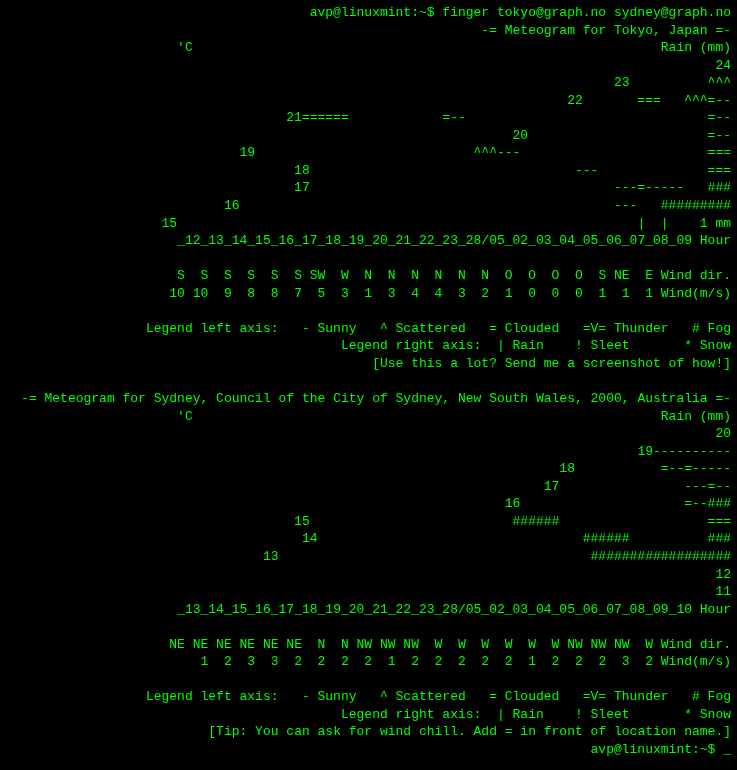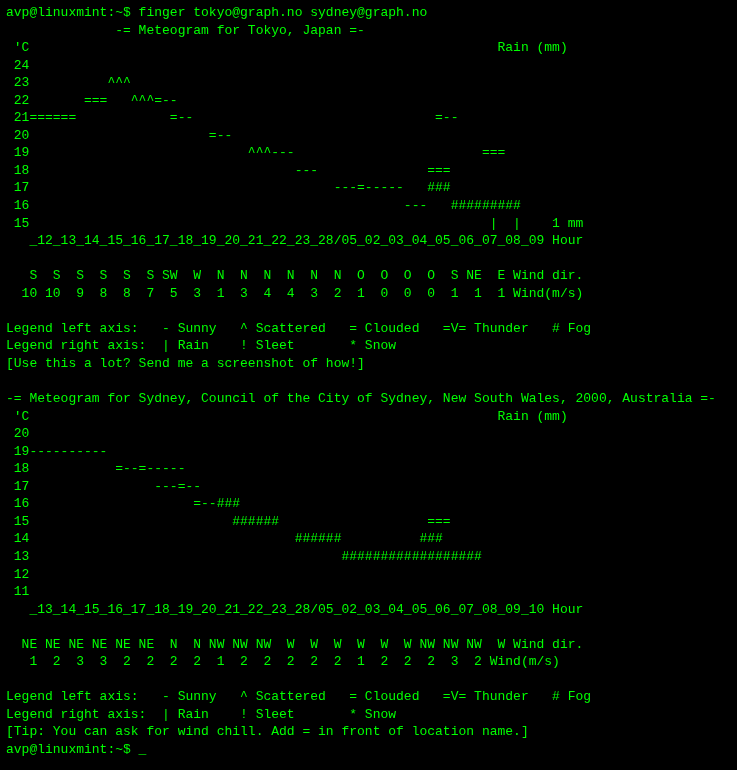--- a/index.html
+++ b/index.html
@@ -1,18 +1,19 @@
 <!DOCTYPE html>
 <html><head>
   <meta charset="utf-8">
   <style>
     * {
       margin: 0;
       padding: 0;
       box-sizing: border-box;
+      text-align: right;
     }
     body {
       background-color: #000000;
       color: #00ff00;
       font-family: 'Courier New', Courier, monospace;
       font-size: 13px;
       line-height: 1.35;
       width: 737px;
       min-height: 770px;
       padding: 4px 6px;

